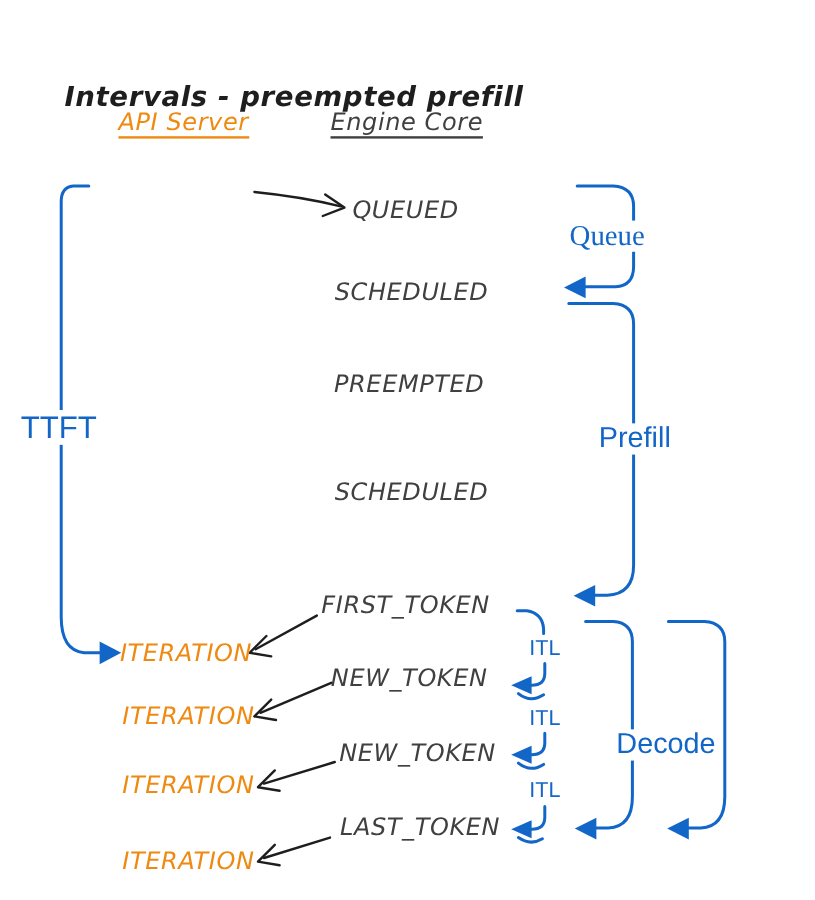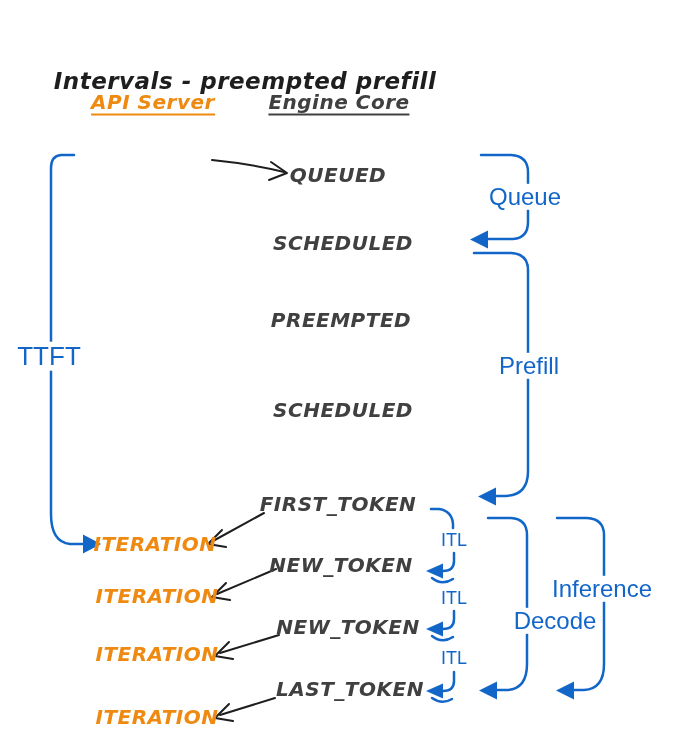--- a/index.html
+++ b/index.html
@@ -1,20 +1,20 @@
 <!DOCTYPE html>
 <html><head>
 <meta charset="utf-8">
 <style>
   html,body{margin:0;padding:0;background:#fff;}
   .stage{position:relative;width:679px;height:750px;background:#ffffff;overflow:hidden;
          font-family:"Liberation Sans",sans-serif;}
   .layer{position:absolute;left:0;top:0;z-index:1;}
   .lbl{position:absolute;transform:translate(-50%,-50%);white-space:nowrap;z-index:2;line-height:1.1;}
-  .hand{font-family:"DejaVu Sans",sans-serif;font-style:italic;letter-spacing:0.5px;font-weight:bold;}
+  .hand{font-family:"DejaVu Sans",sans-serif;font-style:italic;letter-spacing:0.5px;}
   .title{font-size:23px;font-weight:bold;color:#1e1e1e;letter-spacing:0.5px;margin-top:48px;}
   .orange{color:#ee8a11;}
   .red{color:#404040;}
   .evt{font-size:20px;}
   .hdr{font-size:20px;border-bottom:2px solid currentColor;padding-bottom:1px;}
   .blue{color:#1266c8;background:#ffffff;padding:0 5px;font-family:"Liberation Sans",sans-serif;}
   .b24{font-size:24px;}
   .b26{font-size:26px;}
   .b22{font-size:18px;}
 </style>
@@ -97,20 +97,19 @@
   <div class="lbl hand evt red" style="left:338px;top:175px;">QUEUED</div>
   <div class="lbl hand evt red" style="left:343px;top:243px;">SCHEDULED</div>
   <div class="lbl hand evt red" style="left:341px;top:320px;">PREEMPTED</div>
   <div class="lbl hand evt red" style="left:343px;top:410px;">SCHEDULED</div>
   <div class="lbl hand evt red" style="left:338px;top:504px;">FIRST_TOKEN</div>
   <div class="lbl hand evt red" style="left:341px;top:565px;">NEW_TOKEN</div>
   <div class="lbl hand evt red" style="left:348px;top:627px;">NEW_TOKEN</div>
   <div class="lbl hand evt red" style="left:350px;top:689px;">LAST_TOKEN</div>
 
   <div class="lbl blue b26" style="left:49px;top:356px;">TTFT</div>
-  <div class="lbl blue b24" style="left:525px;top:197px;">Queue</div>
+  <div class="lbl blue b24" style="left:506px;top:197px;font-family:Liberation Serif, serif;">Queue</div>
   <div class="lbl blue b24" style="left:529px;top:366px;">Prefill</div>
   <div class="lbl blue b22" style="left:454px;top:541px;">ITL</div>
   <div class="lbl blue b22" style="left:454px;top:599px;">ITL</div>
   <div class="lbl blue b22" style="left:454px;top:659px;">ITL</div>
   <div class="lbl blue b24" style="left:527px;top:621px;margin-left:28px;">Decode</div>
-  <div class="lbl blue b24" style="left:602px;top:589px;">Inference</div>
 </div>
 
 </body></html>

